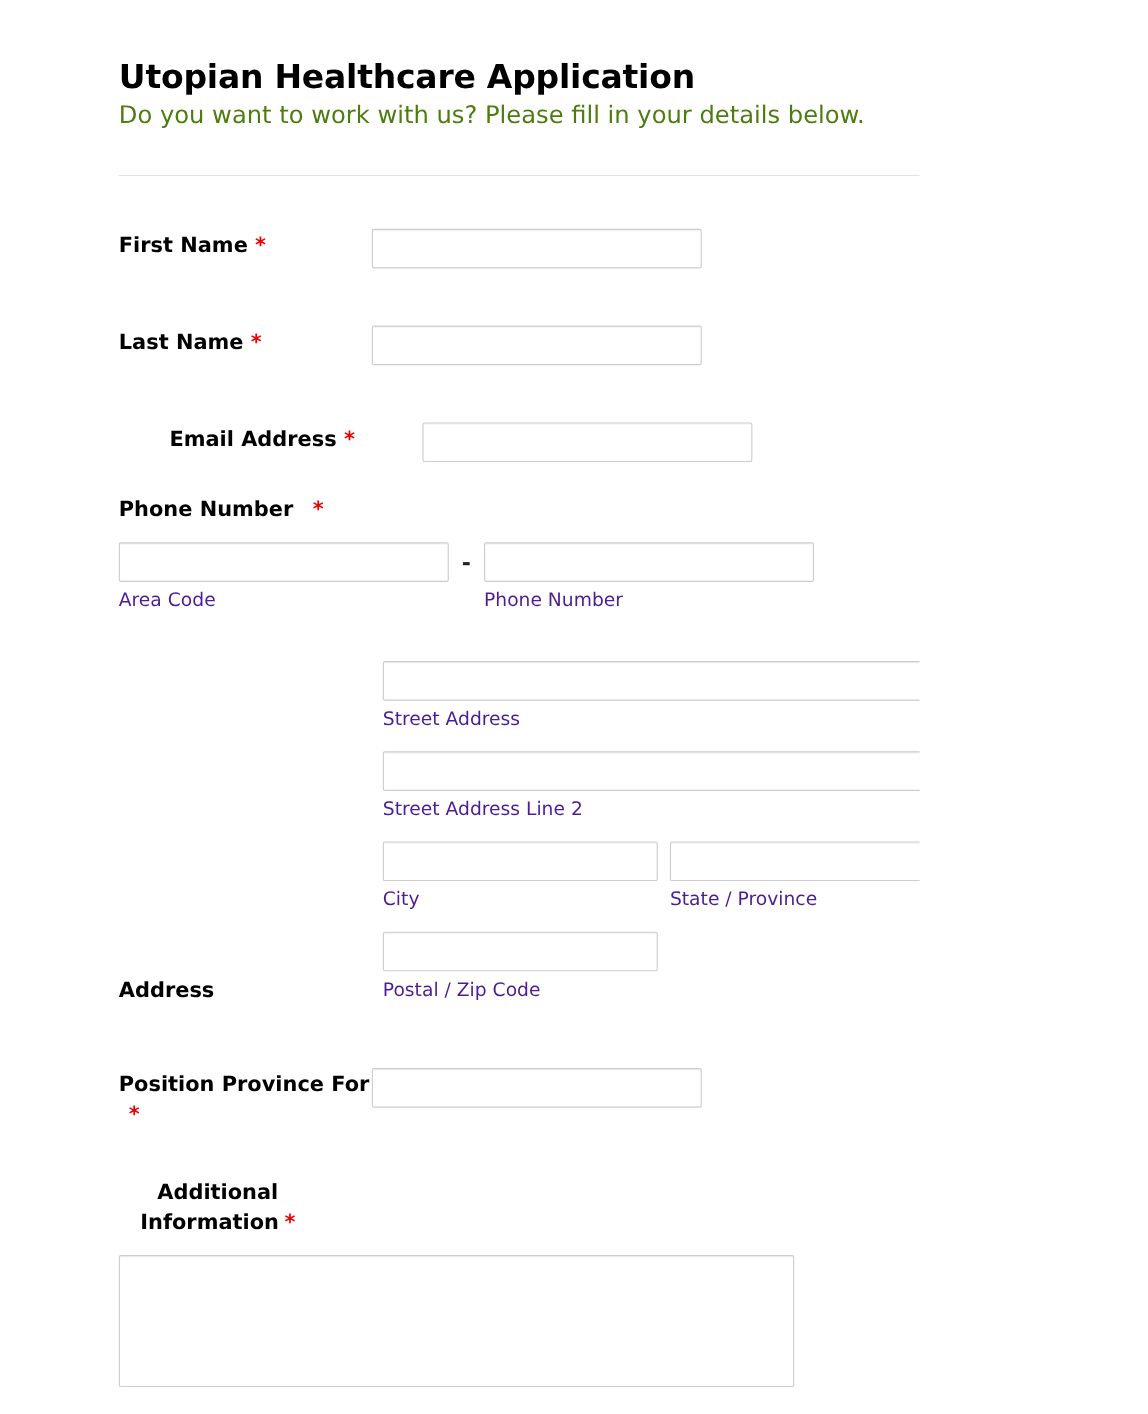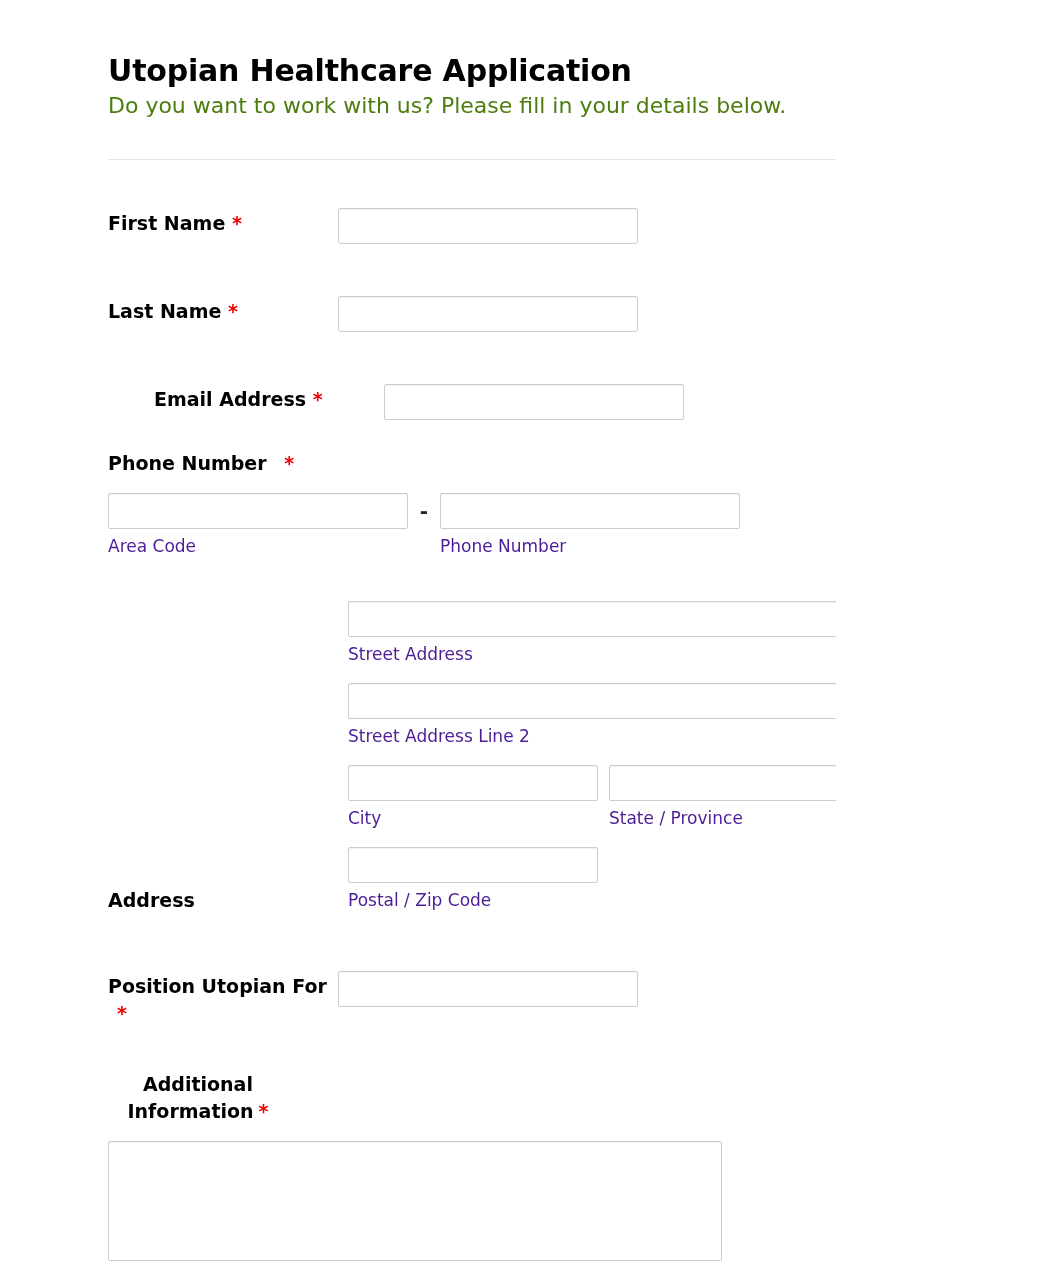--- a/index.html
+++ b/index.html
@@ -303,21 +303,21 @@
         <div class="addr-zip">
           <input class="inp" type="text" placeholder="" style="">
           <div class="sub-label">Postal / Zip Code</div>
         </div>
 
       </div>
     </div>
 
     <div class="field row-position">
       <div class="field-label lbl-w230">
-        <span>Position Utopian For</span>
+        <span>Position Province For</span>
         <span class="req">*</span>
       </div>
       <div class="field-control">
         <input class="inp w300" type="text" placeholder="" style="">
       </div>
     </div>
 
     <div class="addl-block">
       <div class="addl-label">
         <span>Additional Information</span><span class="req">*</span>

